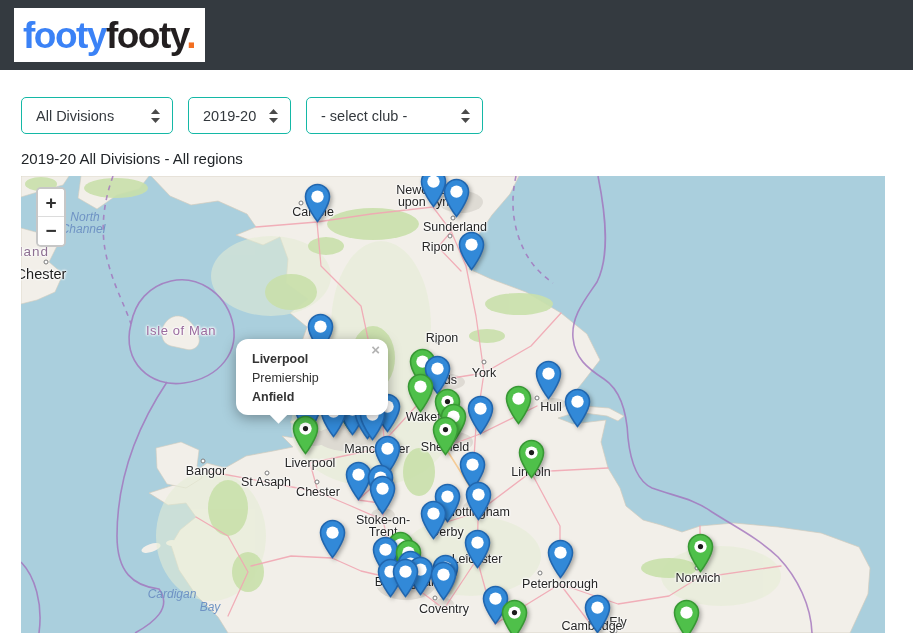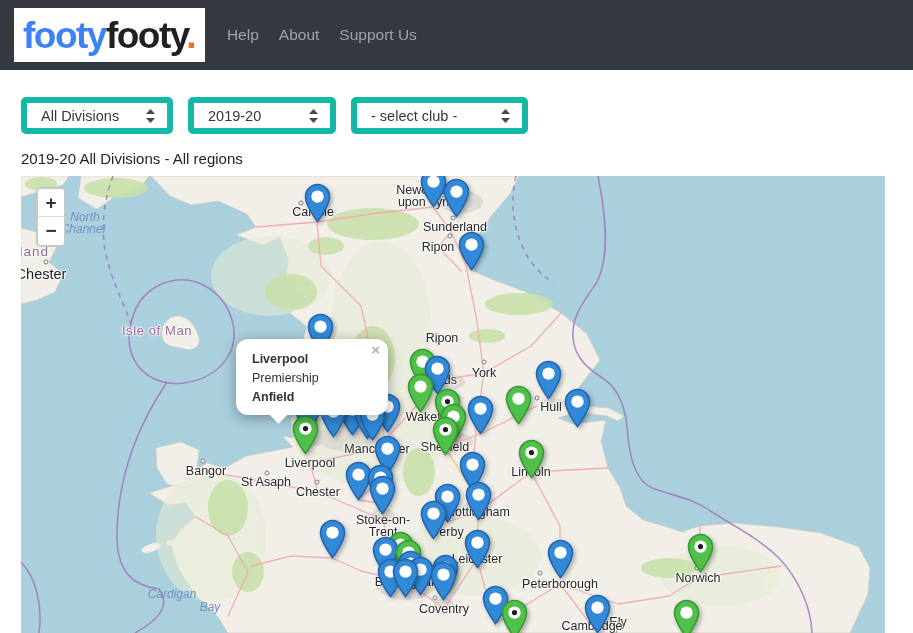--- a/index.html
+++ b/index.html
@@ -11,21 +11,21 @@
   .logo-box { background:#ffffff; height:54px; display:flex; align-items:center; padding:0 10px 0 9px; }
   .logo-text { font-size:37px; font-weight:bold; letter-spacing:-1.5px; line-height:1; }
   .logo-footy { color:#3b82f6; }
   .logo-maps { color:#231f20; }
   .logo-dot { color:#f36f21; }
   .topnav { display:flex; align-items:center; margin-left:12px; }
   .topnav a { color:#9ea4a9; font-size:15.5px; text-decoration:none; padding:8px 10px; cursor:pointer; }
 
   
   .filters { display:flex; gap:15px; margin:27px 0 0 21px; }
-  .select { height:37px; border:6px solid #14b8a6; border-radius:5px; background:#fff;
+  .select { height:37px; border:1px solid #14b8a6; border-radius:5px; background:#fff;
             display:flex; align-items:center; justify-content:space-between;
             padding:0 12px 0 14px; font-size:14.5px; color:#33383d; cursor:pointer; }
   .select .updown { width:9px; height:14px; flex:0 0 auto; margin-left:10px; }
 
   
   .page-title { margin:16px 0 8px 21px; font-size:15px; color:#212529; height:18px; line-height:18px; }
 
   
   .map { position:relative; width:864px; height:457px; margin-left:21px; overflow:hidden;
          background:#aacfdd; cursor:grab; }
@@ -59,36 +59,31 @@
                    font-size:19px; font-weight:bold; color:#333; cursor:pointer; background:#fff; }
   .zoomctl .zbtn:first-child { border-bottom:1px solid #dcdcdc; }
 </style>
 </head>
 <body>
 
 <div class="topbar">
   <div class="logo-box">
     <span class="logo-text"><span class="logo-footy">footy</span><span class="logo-maps">footy</span><span class="logo-dot">.</span></span>
   </div>
-  <nav class="topnav">
-    <a>Help</a>
-    <a>About</a>
-    <a>Support Us</a>
-  </nav>
 </div>
 
 <div class="filters">
   <div class="select" style="width: 152px;">
     <span>All Divisions</span>
     <svg class="updown" viewBox="0 0 9 14">
         <path d="M4.5 0 L9 5 L0 5 Z" fill="#4a4a4a"></path>
         <path d="M4.5 14 L0 9 L9 9 Z" fill="#4a4a4a"></path>
       </svg>
   </div>
-  <div class="select" style="width: 148px;">
+  <div class="select" style="width: 103px;">
     <span>2019-20</span>
     <svg class="updown" viewBox="0 0 9 14">
         <path d="M4.5 0 L9 5 L0 5 Z" fill="#4a4a4a"></path>
         <path d="M4.5 14 L0 9 L9 9 Z" fill="#4a4a4a"></path>
       </svg>
   </div>
   <div class="select" style="width: 177px;">
     <span>- select club -</span>
     <svg class="updown" viewBox="0 0 9 14">
         <path d="M4.5 0 L9 5 L0 5 Z" fill="#4a4a4a"></path>
@@ -247,21 +242,21 @@
       <span class="lbl lbl-city" style="left: 423px; top: 433px;">Coventry</span>
       <span class="lbl lbl-city" style="left: 539px; top: 408px;">Peterborough</span>
       <span class="lbl lbl-city" style="left: 597px; top: 428px; margin-top: 18px;">Ely</span>
       <span class="lbl lbl-city" style="left: 571px; top: 450px;">Cambridge</span>
       <span class="lbl lbl-city" style="left: 677px; top: 402px;">Norwich</span>
       <span class="lbl lbl-city-lg" style="left: 20px; top: 98px;">Chester</span>
       <span class="lbl lbl-sea" style="left: 64px; top: 41px;">North</span>
       <span class="lbl lbl-sea" style="left: 62px; top: 53px;">Channel</span>
       <span class="lbl lbl-sea" style="left: 151px; top: 418px;">Cardigan</span>
       <span class="lbl lbl-sea" style="left: 151px; top: 431px; margin-left: 38px;">Bay</span>
-      <span class="lbl lbl-island" style="left: 136px; top: 154px;">Isle of Man</span>
+      <span class="lbl lbl-island" style="left: 160px; top: 154px;">Isle of Man</span>
       <span class="lbl lbl-country" style="left: 9px; top: 75px;">eland</span>
     </div>
   <div id="markers">
       <div class="marker" style="left: 398.5px; top: -8px; z-index: 131;"><svg width="27" height="40" viewBox="0 0 27 40">
           <path d="M13.5 1.5 C7 1.5 1.5 7 1.5 13.8 C1.5 23 13.5 38.5 13.5 38.5 C13.5 38.5 25.5 23 25.5 13.8 C25.5 7 20 1.5 13.5 1.5 Z" fill="#3289d8" stroke="#2166ae" stroke-width="1.6"></path>
           <circle cx="13.5" cy="13.6" r="6.2" fill="#ffffff"></circle>
         </svg></div>
       <div class="marker" style="left: 421.5px; top: 2px; z-index: 141;"><svg width="27" height="40" viewBox="0 0 27 40">
           <path d="M13.5 1.5 C7 1.5 1.5 7 1.5 13.8 C1.5 23 13.5 38.5 13.5 38.5 C13.5 38.5 25.5 23 25.5 13.8 C25.5 7 20 1.5 13.5 1.5 Z" fill="#3289d8" stroke="#2166ae" stroke-width="1.6"></path>
           <circle cx="13.5" cy="13.6" r="6.2" fill="#ffffff"></circle>

